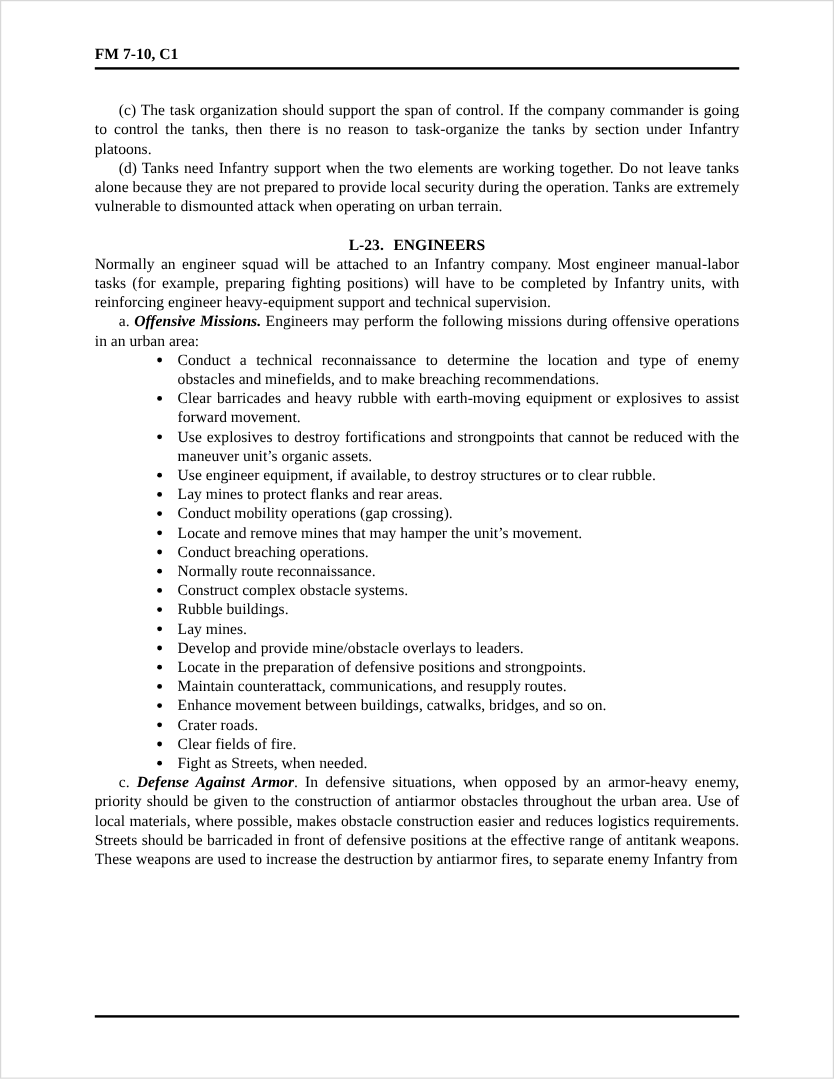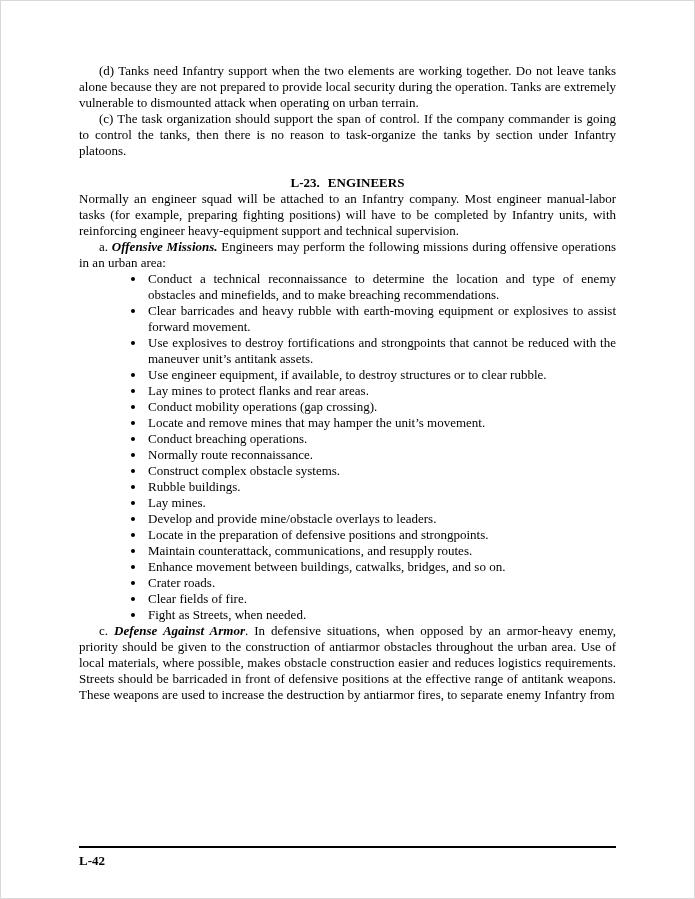--- a/index.html
+++ b/index.html
@@ -79,37 +79,41 @@
     margin-top: 5px;
   }
 </style>
 </head>
 <body>
 
 <div class="page">
 
   <div class="content">
 
+    <div class="header">
+      <div class="header-title">FM 7-10, C1</div>
+      <hr class="rule">
+    </div>
 
     <div class="body-text">
 
+      <p class="indent">(c) The task organization should support the span of control. If the company commander is going to control the tanks, then there is no reason to task-organize the tanks by section under Infantry platoons.</p>
+
       <p class="indent">(d) Tanks need Infantry support when the two elements are working together. Do not leave tanks alone because they are not prepared to provide local security during the operation. Tanks are extremely vulnerable to dismounted attack when operating on urban terrain.</p>
-
-      <p class="indent">(c) The task organization should support the span of control. If the company commander is going to control the tanks, then there is no reason to task-organize the tanks by section under Infantry platoons.</p>
 
       <div class="section-heading"><span class="heading-num">L-23.</span><span>ENGINEERS</span></div>
 
       <p>Normally an engineer squad will be attached to an Infantry company. Most engineer manual-labor tasks (for example, preparing fighting positions) will have to be completed by Infantry units, with reinforcing engineer heavy-equipment support and technical supervision.</p>
 
       <p class="indent"><span>a.</span> <b>Offensive Missions.</b> <span>Engineers may perform the following missions during offensive operations in an urban area:</span></p>
 
       <ul class="bullets">
         <li>Conduct a technical reconnaissance to determine the location and type of enemy obstacles and minefields, and to make breaching recommendations.</li>
         <li>Clear barricades and heavy rubble with earth-moving equipment or explosives to assist forward movement.</li>
-        <li>Use explosives to destroy fortifications and strongpoints that cannot be reduced with the maneuver unit’s antitank assets.</li>
+        <li>Use explosives to destroy fortifications and strongpoints that cannot be reduced with the maneuver unit’s organic assets.</li>
         <li>Use engineer equipment, if available, to destroy structures or to clear rubble.</li>
         <li>Lay mines to protect flanks and rear areas.</li>
         <li>Conduct mobility operations (gap crossing).</li>
         <li>Locate and remove mines that may hamper the unit’s movement.</li>
         <li>Conduct breaching operations.</li>
         <li>Normally route reconnaissance.</li>
       </ul>
 
 
       <ul class="bullets">
@@ -126,16 +130,15 @@
       </ul>
 
       <p class="indent"><span>c.</span> <b>Defense Against Armor</b><span>. In defensive situations, when opposed by an armor-heavy enemy, priority should be given to the construction of antiarmor obstacles throughout the urban area. Use of local materials, where possible, makes obstacle construction easier and reduces logistics requirements. Streets should be barricaded in front of defensive positions at the effective range of antitank weapons. These weapons are used to increase the destruction by antiarmor fires, to separate enemy Infantry from</span></p>
 
     </div>
 
   </div>
 
   <div class="footer">
     <hr class="rule">
-    <div class="footer-page">L-42</div>
   </div>
 
 </div>
 
 </body></html>

